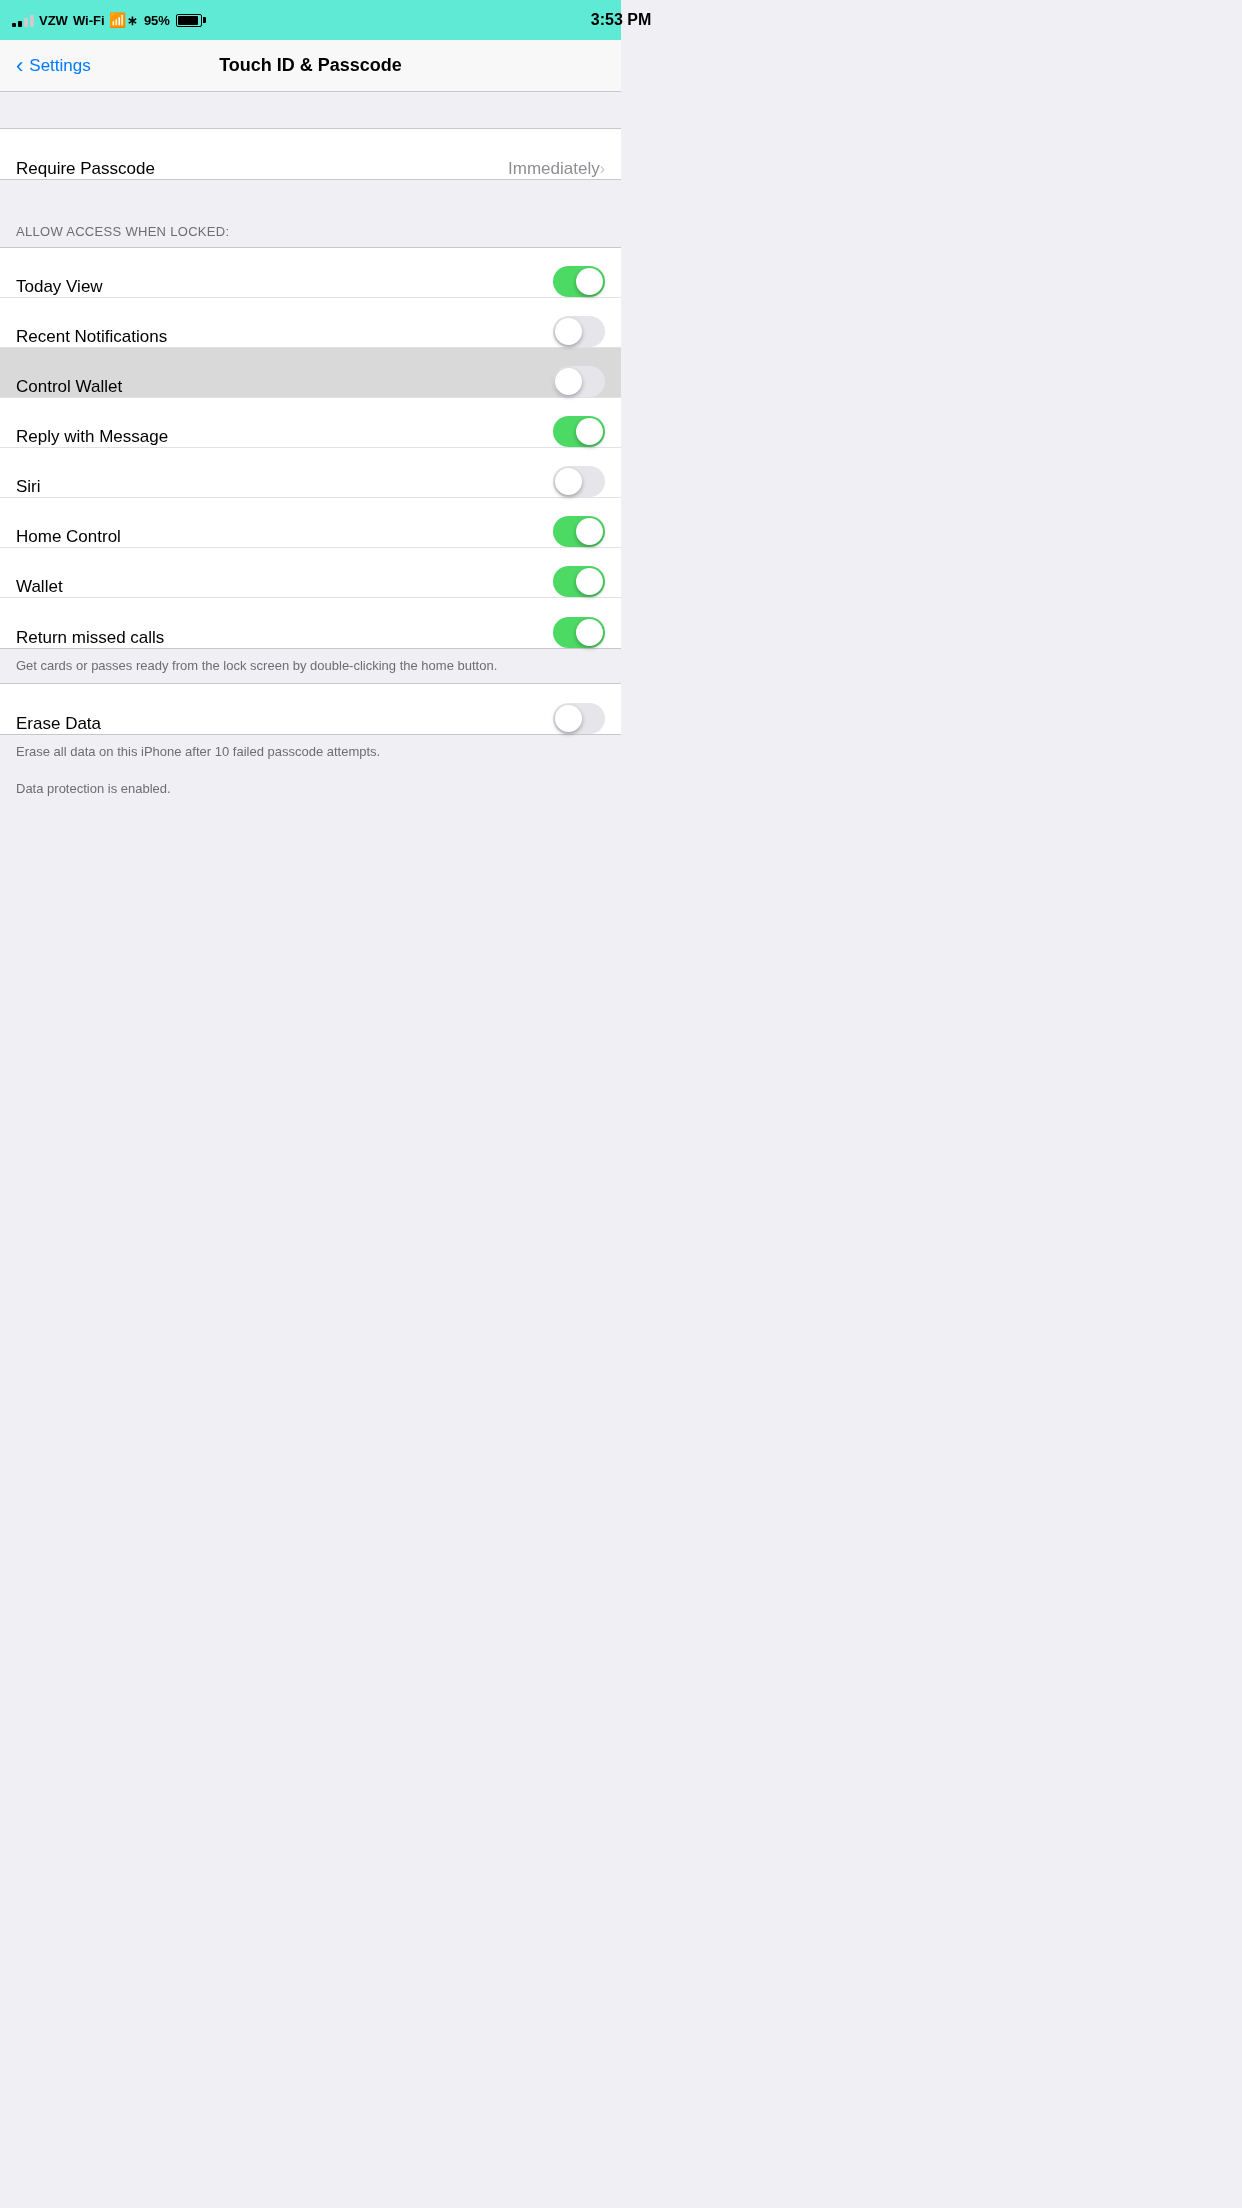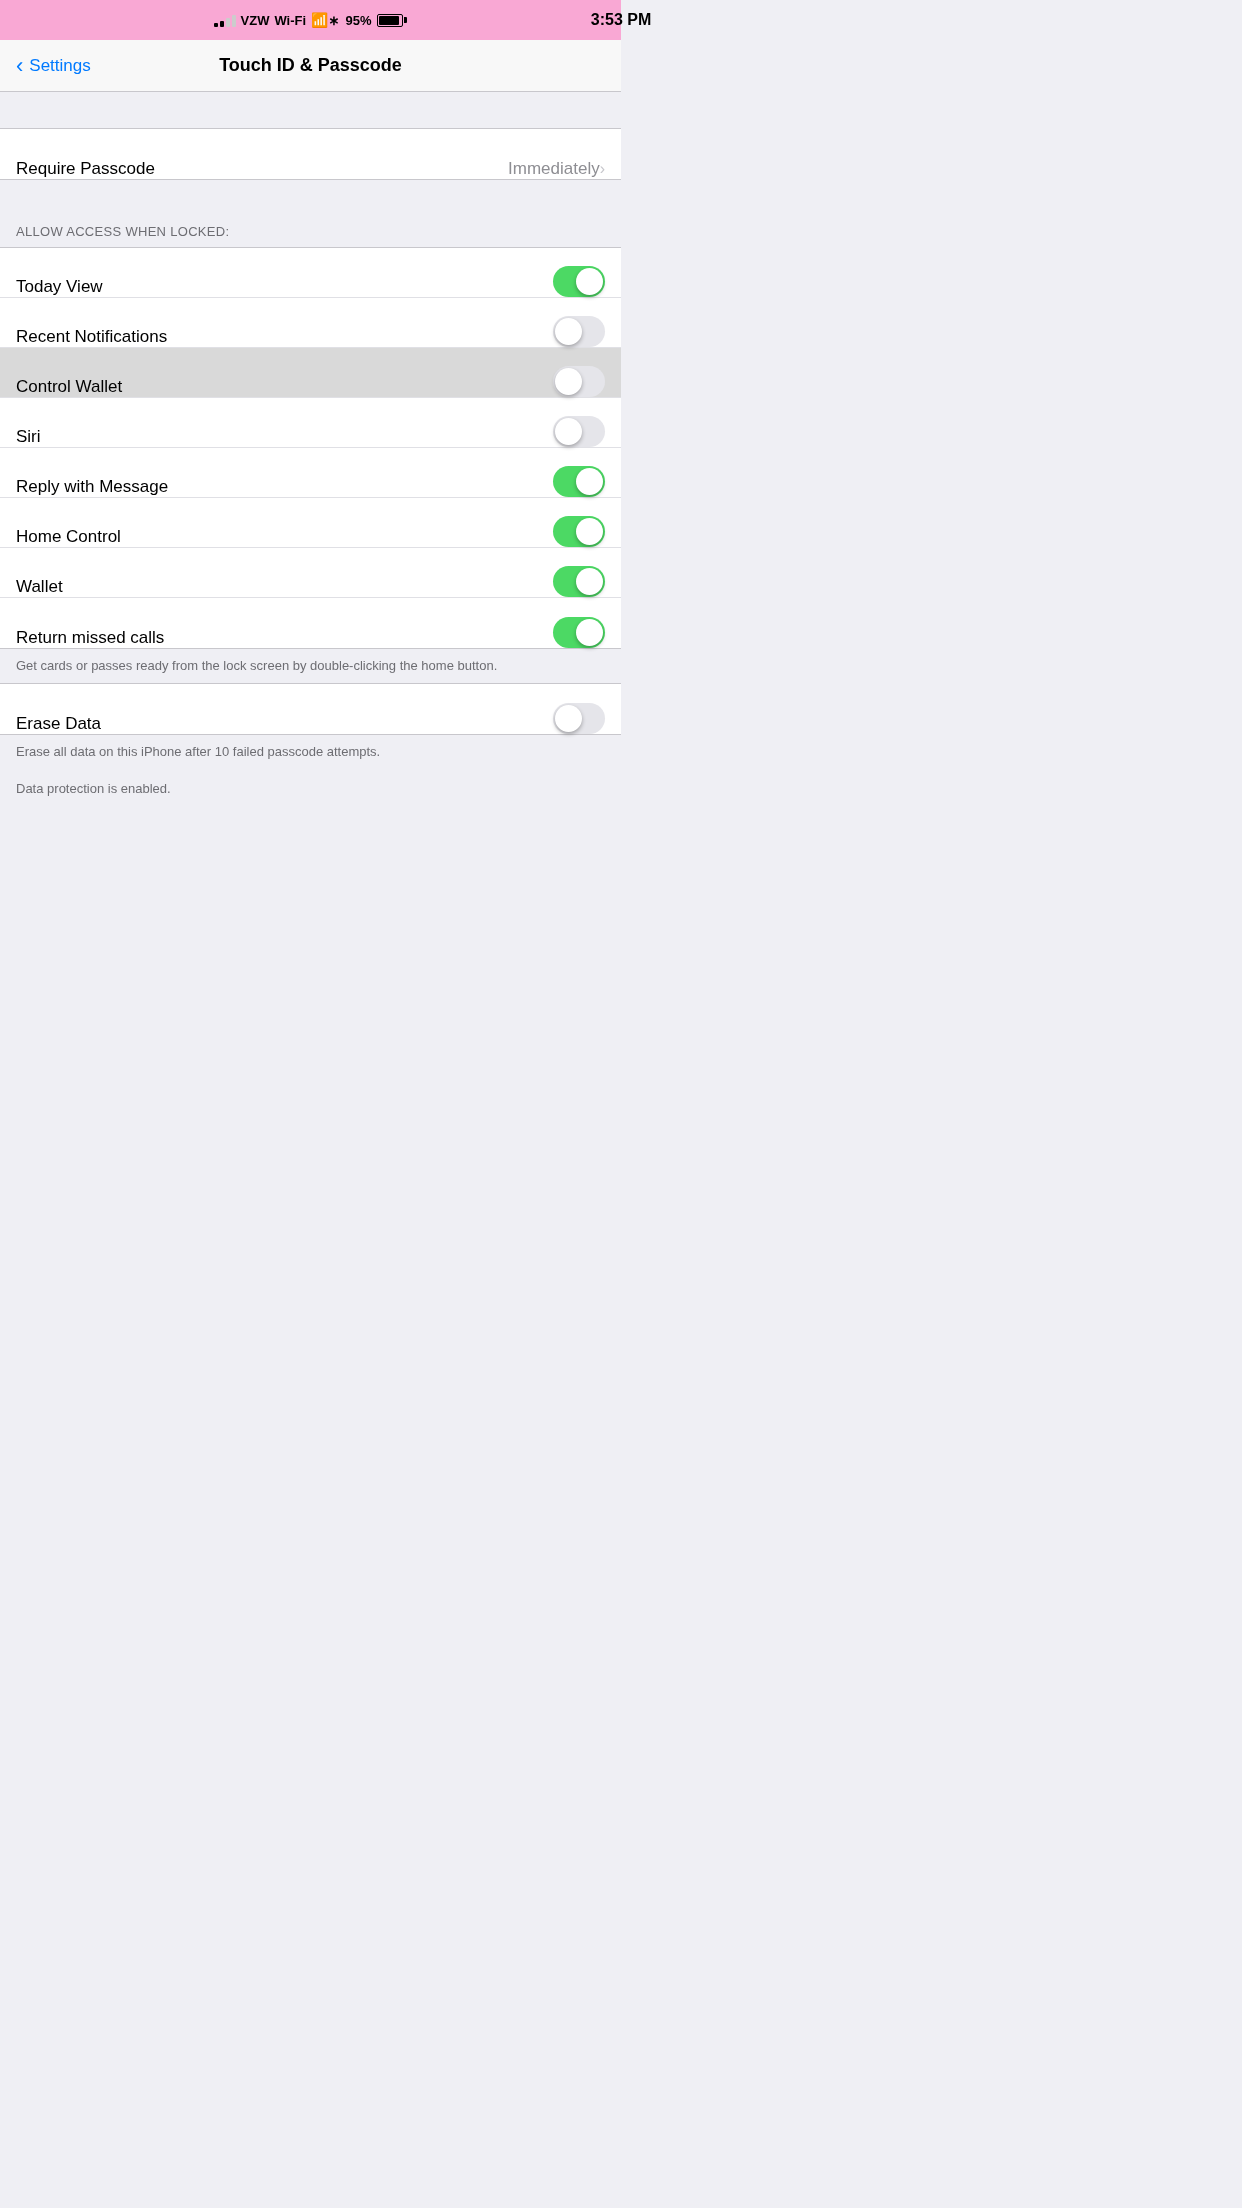--- a/index.html
+++ b/index.html
@@ -8,23 +8,23 @@
     body {
       font-family: -apple-system, 'Helvetica Neue', Arial, sans-serif;
       background: #efeff4;
       width: 621px;
       min-height: 1104px;
       overflow-x: hidden;
     }
 
     
     .status-bar {
-      background: #f9a8d4;
-      display: flex;
-      justify-content: center;
+      background: #5eead4;
+      display: flex;
+      justify-content: flex-start;
       align-items: center;
       padding: 6px 16px 6px 12px;
       height: 40px;
     }
     .status-left {
       display: flex;
       align-items: center;
       gap: 5px;
       font-size: 13px;
       font-weight: 600;
@@ -307,29 +307,29 @@
     </div>
 
     <div class="settings-row row-selected">
       <span class="row-label">Control Wallet</span>
       <div class="toggle off">
         <div class="toggle-knob"></div>
       </div>
     </div>
 
     <div class="settings-row">
+      <span class="row-label">Reply with Message</span>
+      <div class="toggle on">
+        <div class="toggle-knob"></div>
+      </div>
+    </div>
+
+    <div class="settings-row">
       <span class="row-label">Siri</span>
       <div class="toggle off">
-        <div class="toggle-knob"></div>
-      </div>
-    </div>
-
-    <div class="settings-row">
-      <span class="row-label">Reply with Message</span>
-      <div class="toggle on">
         <div class="toggle-knob"></div>
       </div>
     </div>
 
     <div class="settings-row">
       <span class="row-label">Home Control</span>
       <div class="toggle on">
         <div class="toggle-knob"></div>
       </div>
     </div>

